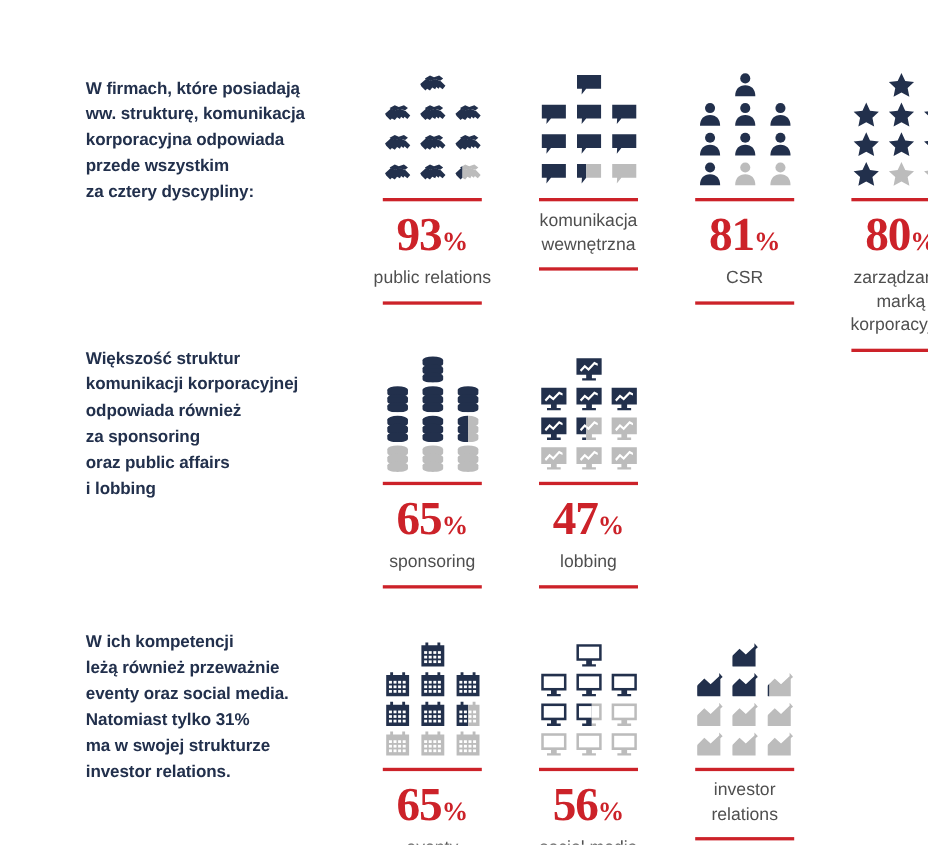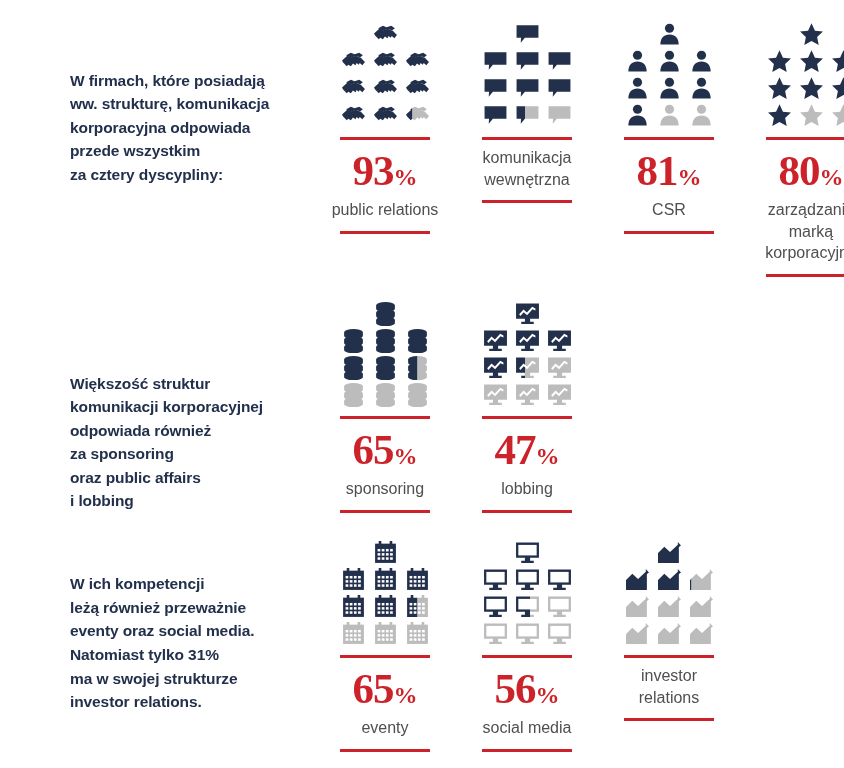--- a/index.html
+++ b/index.html
@@ -6,23 +6,23 @@
   body{
     width:844px;height:768px;
     background:#ffffff;
     font-family:"Liberation Sans", sans-serif;
     overflow:hidden;
     position:relative;
   }
   .sheet{position:relative;width:844px;height:768px;}
 
   
-  .row{position:absolute;left:4px;width:672px;display:flex;padding-left:38px;}
+  .row{position:absolute;left:12px;width:672px;display:flex;padding-left:38px;}
   .row-1{top:0;height:255px;}
-  .row-2{top:258px;height:255px;align-items:flex-end;}
+  .row-2{top:258px;height:255px;}
   .row-3{top:518px;height:250px;}
 
   .blurb{
     width:272px;
     flex:0 0 272px;
     display:flex;
     align-items:center;
     padding-left:28px;
     box-sizing:border-box;
   }
@@ -43,20 +43,21 @@
   }
 
   .stat{
     width:142px;
     flex:0 0 142px;
     display:flex;
     flex-direction:column;
     align-items:center;
     padding-top:22px;
     box-sizing:border-box;
+    margin-top:43px;
   }
 
   
   .picto{
     width:108px;
     height:108px;
     display:flex;
     flex-direction:column;
     align-items:center;
     justify-content:flex-start;

